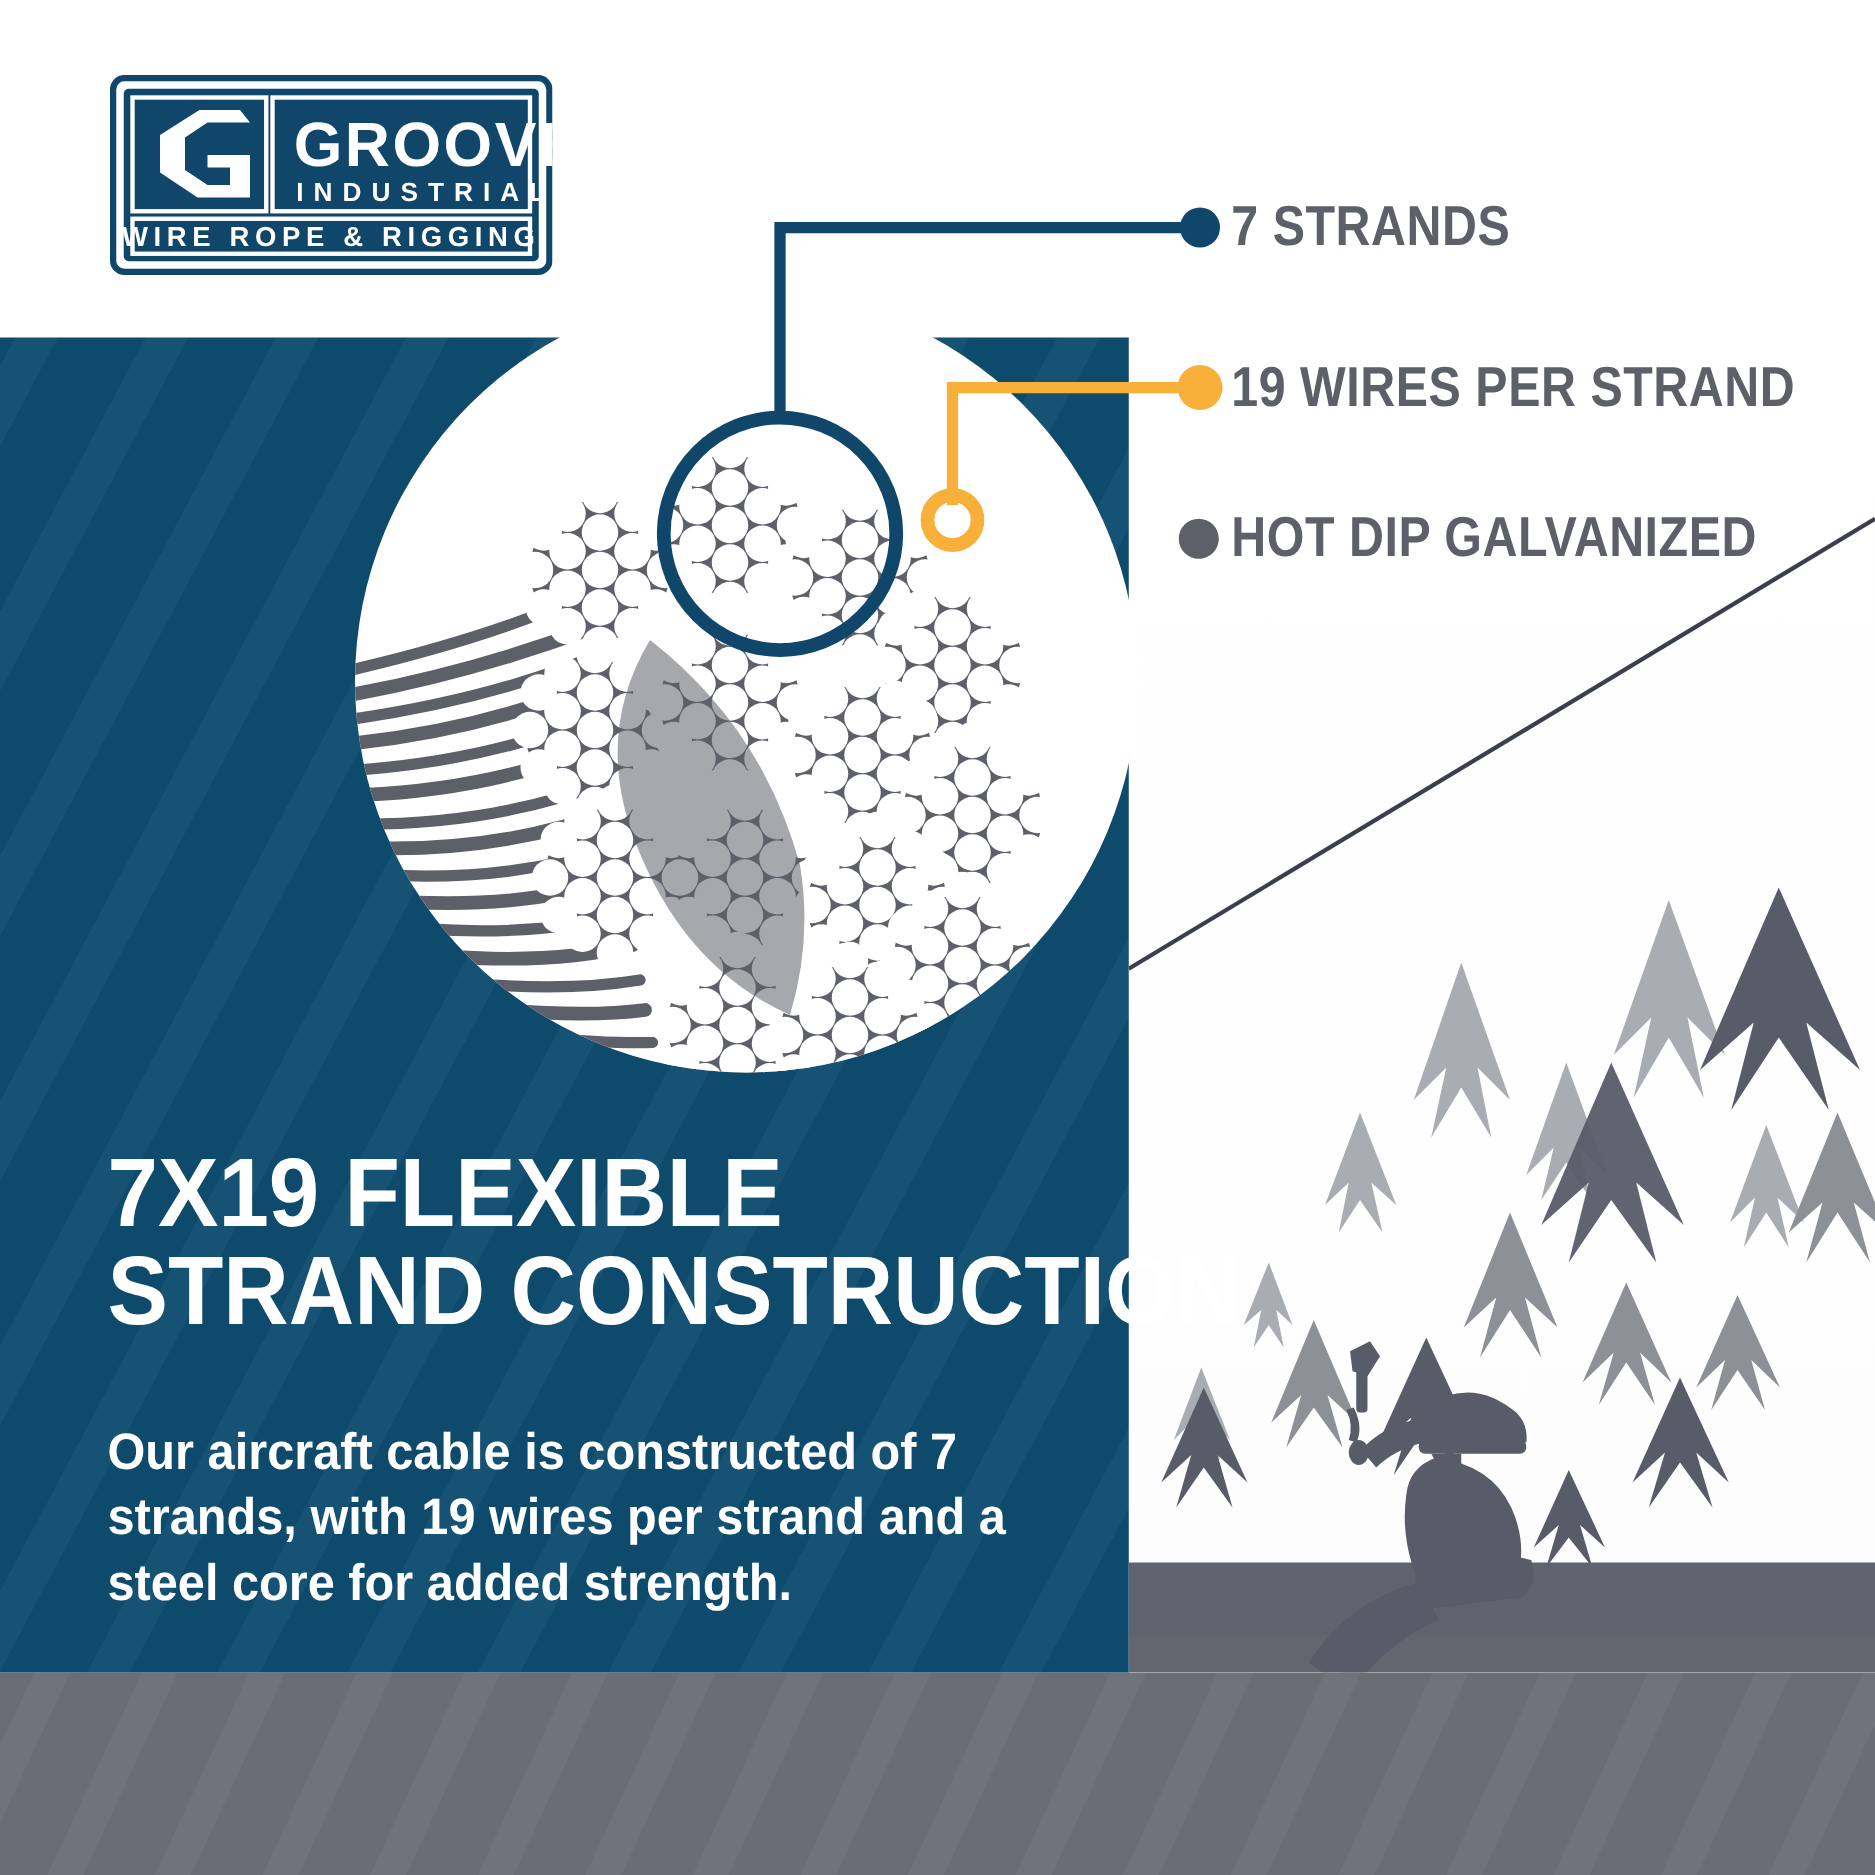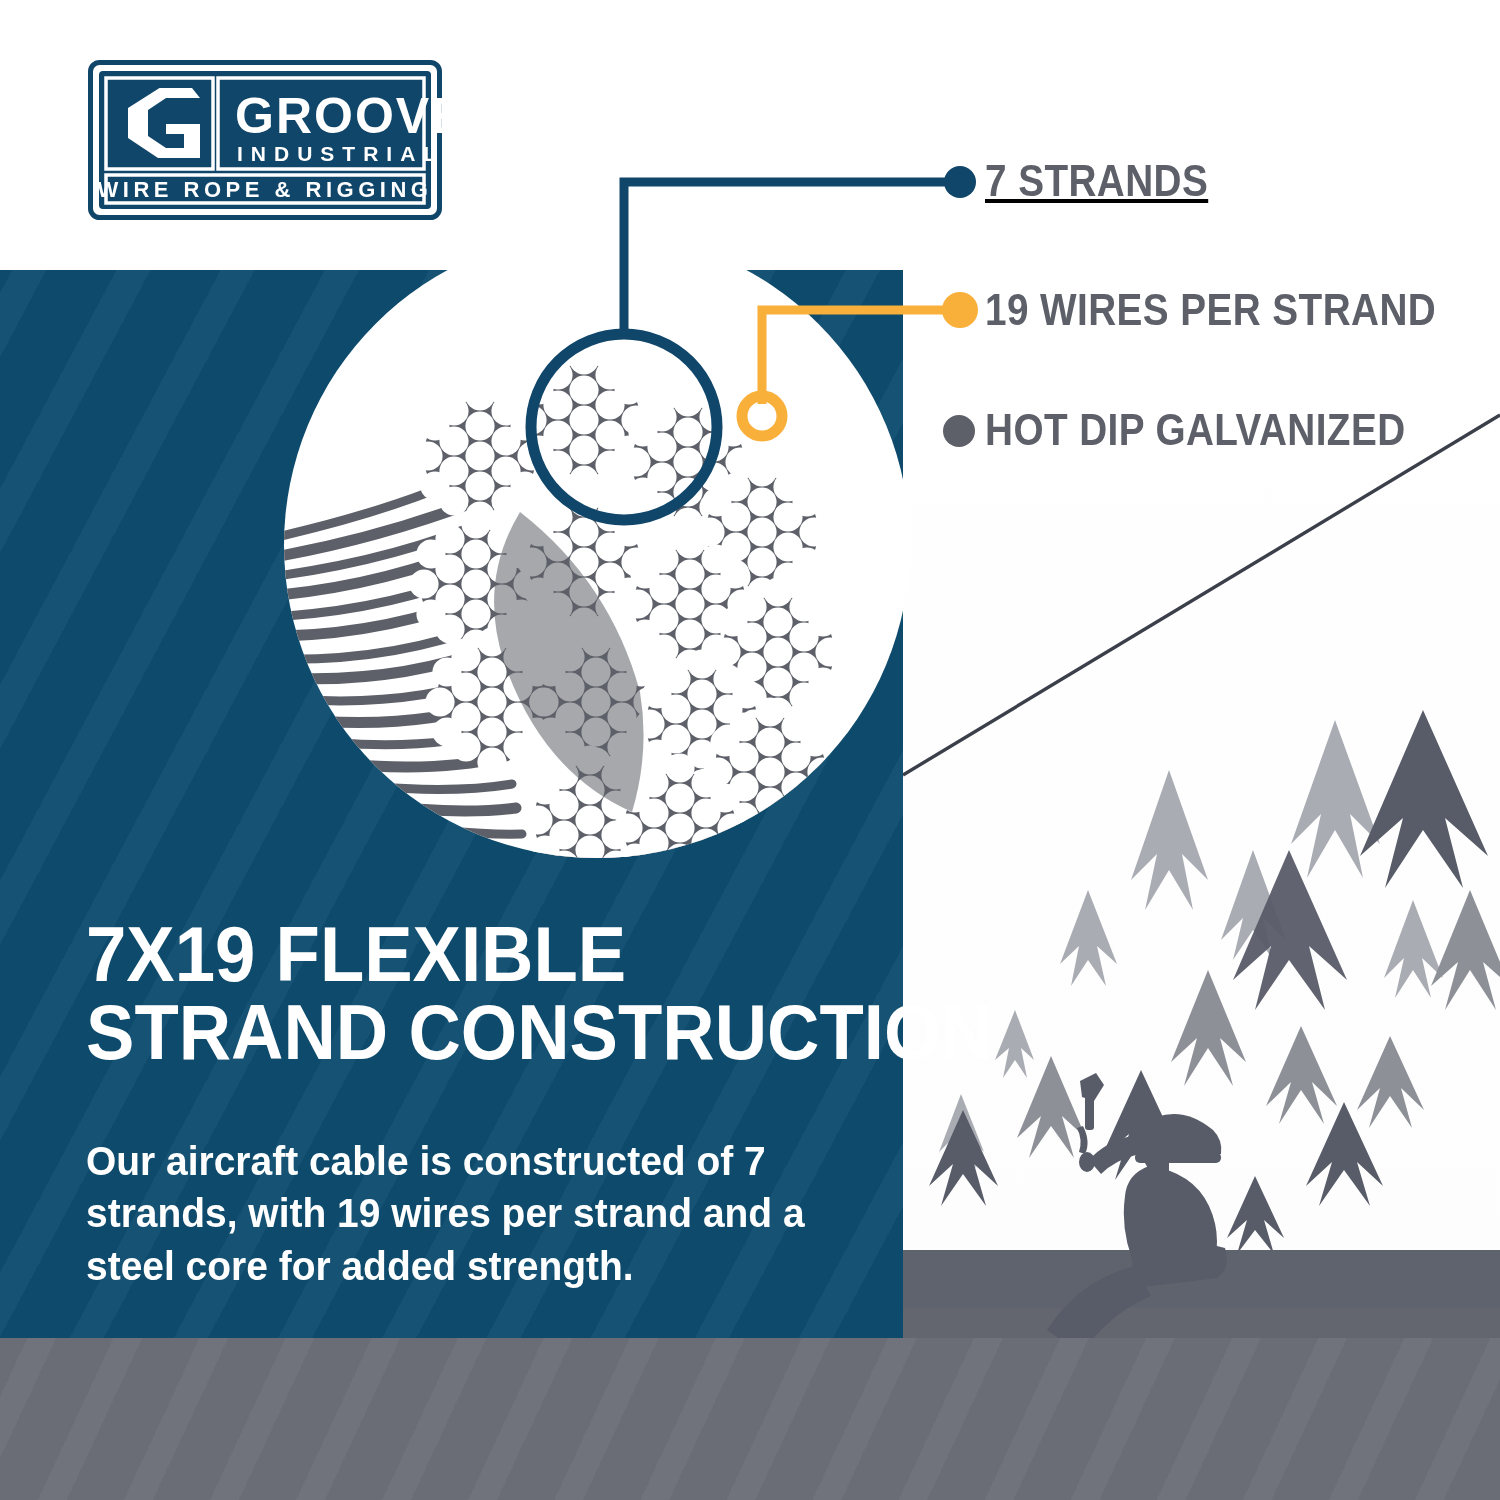--- a/index.html
+++ b/index.html
@@ -25,21 +25,21 @@
   
   .logo{position:absolute;left:88px;top:60px;width:354px;height:160px;}
 
   
   .callout{position:absolute;display:flex;align-items:center;}
   .callout .label{
     font-family:"Liberation Sans Narrow","Liberation Sans",sans-serif;
     font-weight:bold;color:#5d6068;font-size:45px;line-height:1;
     letter-spacing:0.5px;white-space:nowrap;
     transform:scaleX(0.86);transform-origin:left center;}
-  .c1{left:985px;top:158px;text-decoration:underline;}
+  .c1{left:985px;top:158px;}
   .c2{left:985px;top:287px;}
   .c3{left:985px;top:407px;}
 
   
   .headline{position:absolute;left:86px;top:915px;width:790px;
     font-family:"Liberation Sans Narrow","Liberation Sans",sans-serif;
     font-weight:bold;color:#ffffff;font-size:78px;line-height:1.0;
     letter-spacing:0px;transform:scaleX(0.93);transform-origin:left top;}
   .headline div{white-space:nowrap;}
   .body-copy{position:absolute;left:86px;top:1135px;width:720px;

